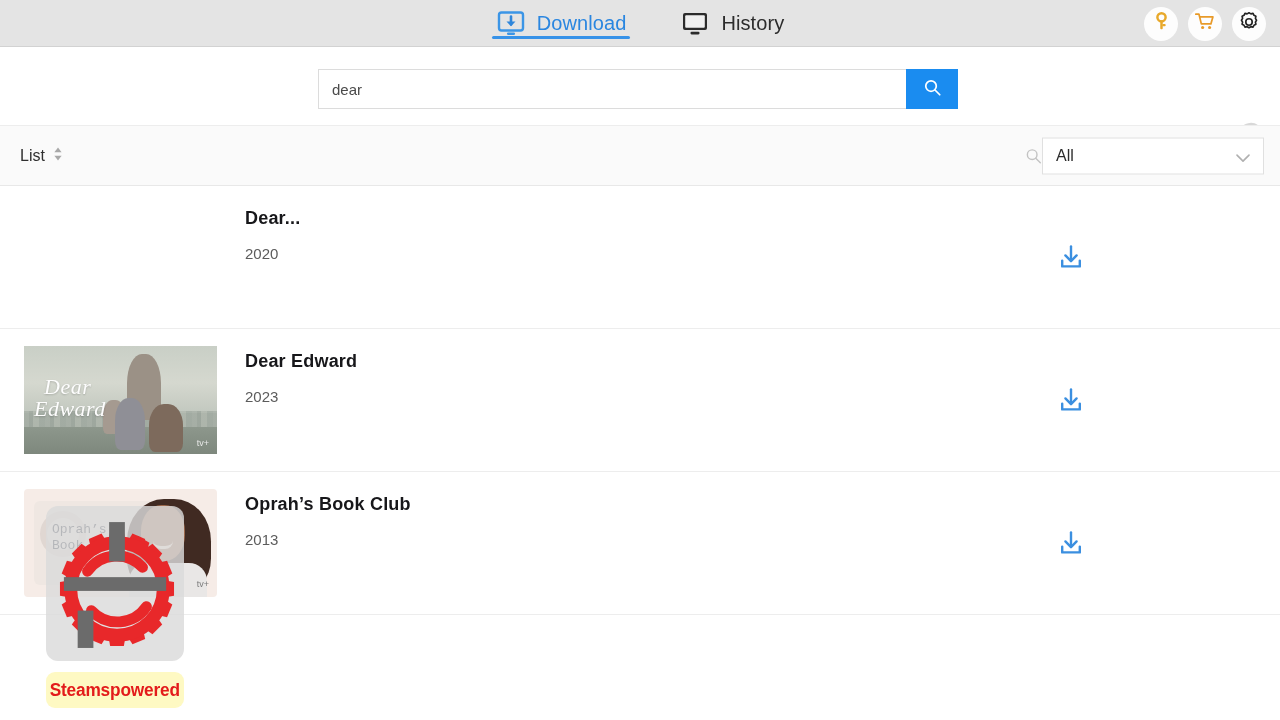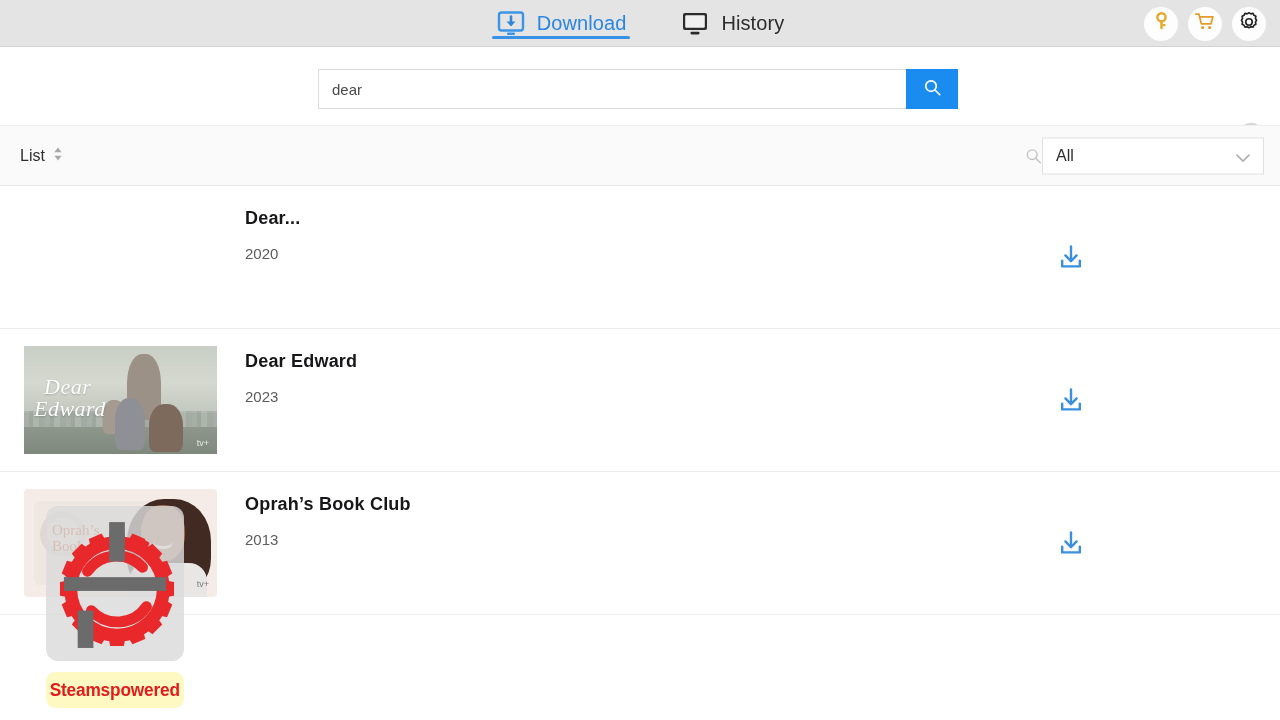--- a/index.html
+++ b/index.html
@@ -147,22 +147,22 @@
   .art-de .t1 { top: 28px; }
   .art-de .t2 { top: 50px; left: 10px; }
   .art-de .badge { position: absolute; right: 8px; bottom: 6px; font-size: 9px; color: #f2f2f2; opacity: .9; }
 
   
   .art-op { position: absolute; inset: 0; background: #f6ece7; border-radius: 4px; }
   .art-op .card { position: absolute; left: 10px; top: 12px; width: 120px; height: 84px;
     background: #efe7e2; border-radius: 6px; }
   .art-op .ring { position: absolute; left: 16px; top: 22px; width: 46px; height: 46px;
     border-radius: 50%; border: 7px solid #e0d7d2; }
-  .art-op .ot1, .art-op .ot2 { position: absolute; left: 28px; color: #c2410c;
-    font-family: Liberation Serif, serif; font-size: 15px; }
+  .art-op .ot1, .art-op .ot2 { position: absolute; left: 28px; color: #0f172a;
+    font-family: Liberation Mono, monospace; font-size: 13px; }
   .art-op .ot1 { top: 33px; }
   .art-op .ot2 { top: 49px; }
   .art-op .hair { position: absolute; right: 6px; top: 10px; width: 84px; height: 96px;
     background: #402a22; border-radius: 44% 44% 38% 38%; }
   .art-op .face { position: absolute; right: 32px; top: 16px; width: 44px; height: 56px;
     background: #9d6a4d; border-radius: 46%; }
   .art-op .smile { position: absolute; right: 44px; top: 52px; width: 20px; height: 8px;
     border-bottom: 3px solid #f3e0d4; border-radius: 0 0 12px 12px; }
   .art-op .shirt { position: absolute; right: 10px; bottom: 0; width: 78px; height: 34px;
     background: #e9e7e6; border-radius: 18px 18px 0 0; }

